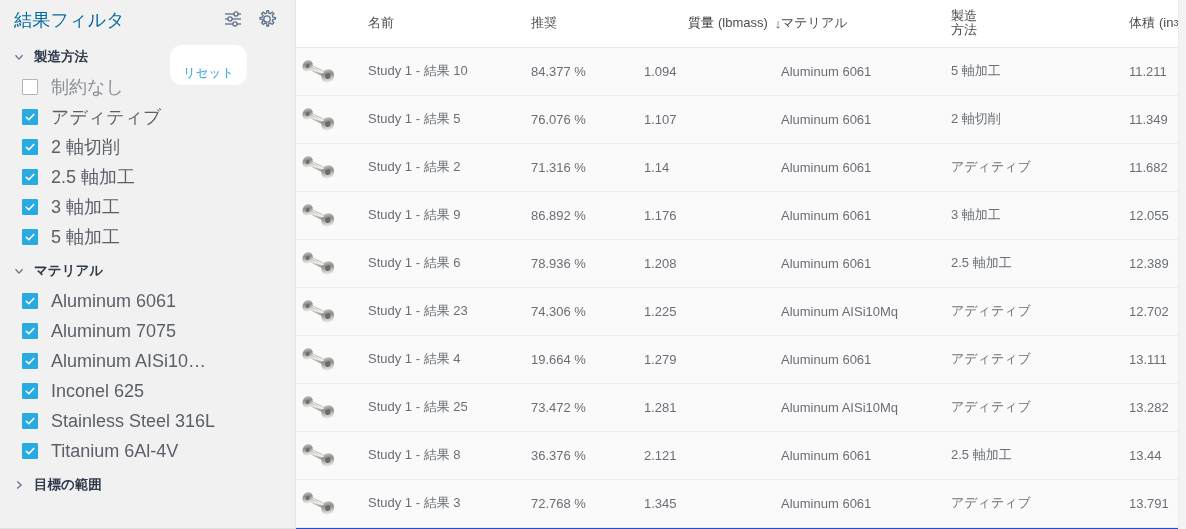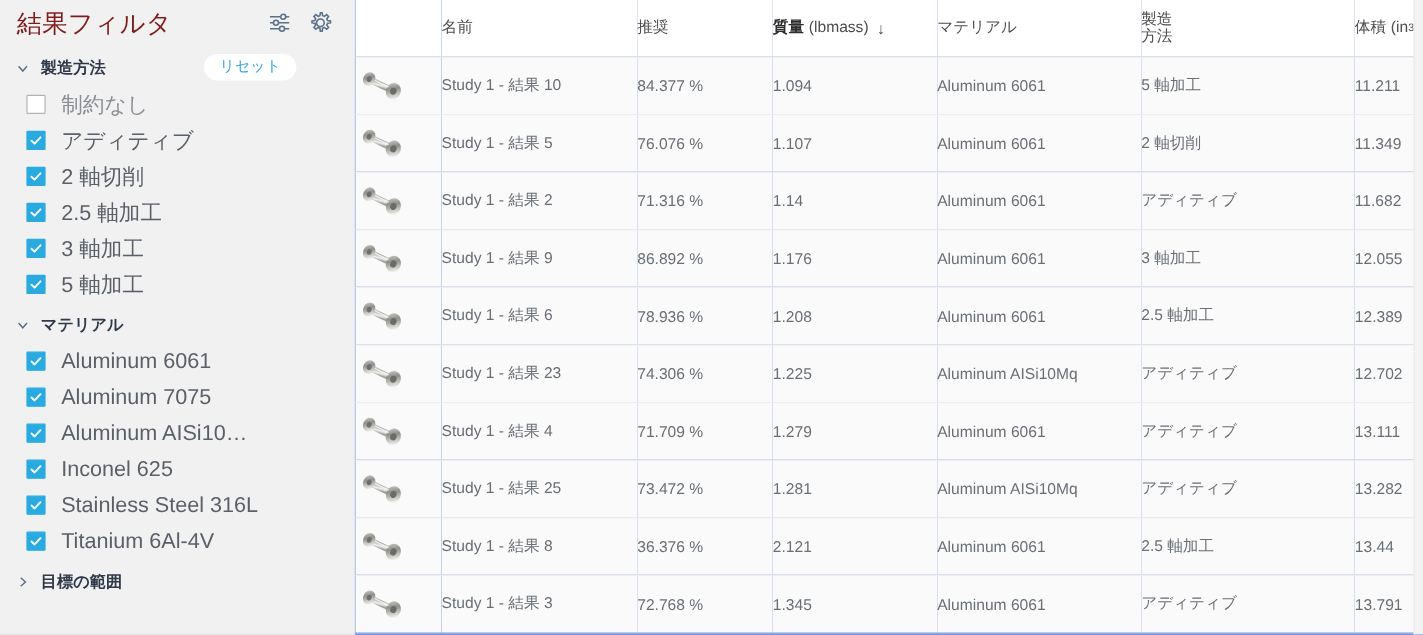--- a/index.html
+++ b/index.html
@@ -34,22 +34,22 @@
     overflow: hidden;
   }
   .sidebar-header {
     height: 38px;
     display: flex;
     align-items: center;
     padding: 0 14px 0 14px;
     box-sizing: border-box;
   }
   .panel-title {
-    font-size: 21px;
-    color: #7f1d1d;
+    font-size: 18px;
+    color: #0369a1;
     letter-spacing: 0.2px;
     flex: 1 1 auto;
     white-space: nowrap;
     line-height: 1;
     padding-top: 2px;
   }
   .header-icons {
     display: flex;
     align-items: center;
     gap: 14px;
@@ -97,21 +97,21 @@
   .reset-btn {
     position: absolute;
     left: 170px;
     top: 3px;
     background: #ffffff;
     border: none;
     border-radius: 12px;
     color: #35a7e0;
     font-size: 12.5px;
     font-family: "Liberation Sans", "DejaVu Sans", sans-serif;
-    padding: 4px 13px 5px 13px;
+    padding: 22px 13px 5px 13px;
     line-height: 1;
     cursor: pointer;
     white-space: nowrap;
   }
 
   
   .cb-row {
     height: 30px;
     display: flex;
     align-items: center;
@@ -177,22 +177,23 @@
     align-items: center;
     white-space: nowrap;
     line-height: 1.05;
   }
   .th-inner.stack {
     display: block;
     white-space: normal;
     line-height: 1.12;
   }
   .sorted-label {
-    font-weight: bold;
+    font-weight: normal;
     color: #2e2e2e;
+    margin-left: 44px;
   }
   .sorted-unit {
     font-weight: normal;
     color: #4d4d4d;
   }
   .sort-arrow {
     margin-left: 7px;
     color: #3b5068;
     font-size: 13px;
     line-height: 1;
@@ -697,21 +698,21 @@
         <ellipse cx="10.5" cy="17" rx="5" ry="6" fill="url(#metal2)"></ellipse>
         <ellipse cx="10.5" cy="17" rx="2" ry="2.4" fill="#6f6f6c"></ellipse>
         <ellipse cx="33" cy="17.2" rx="6.2" ry="7" fill="url(#metal2)"></ellipse>
         <ellipse cx="33" cy="17.2" rx="2.6" ry="3" fill="#6b6b68"></ellipse>
         <rect x="15" y="15.2" width="13" height="1.2" rx="0.6" fill="#f6f6f4" opacity="0.85"></rect>
       </g>
     </svg>
   </span>
 </td>
             <td class="c-name cell-pad">Study 1 - 結果 4</td>
-            <td class="c-rec cell-pad">71.709 %</td>
+            <td class="c-rec cell-pad">19.664 %</td>
             <td class="c-mass cell-pad">1.279</td>
             <td class="c-mat cell-pad">Aluminum 6061</td>
             <td class="c-proc cell-pad">アディティブ</td>
             <td class="c-vol cell-pad">13.111</td>
           </tr>
           <tr>
             <td class="c-thumb cell-pad-thumb">
   <span class="thumb">
     <svg viewBox="0 0 44 34" width="44" height="34">
       <defs>

